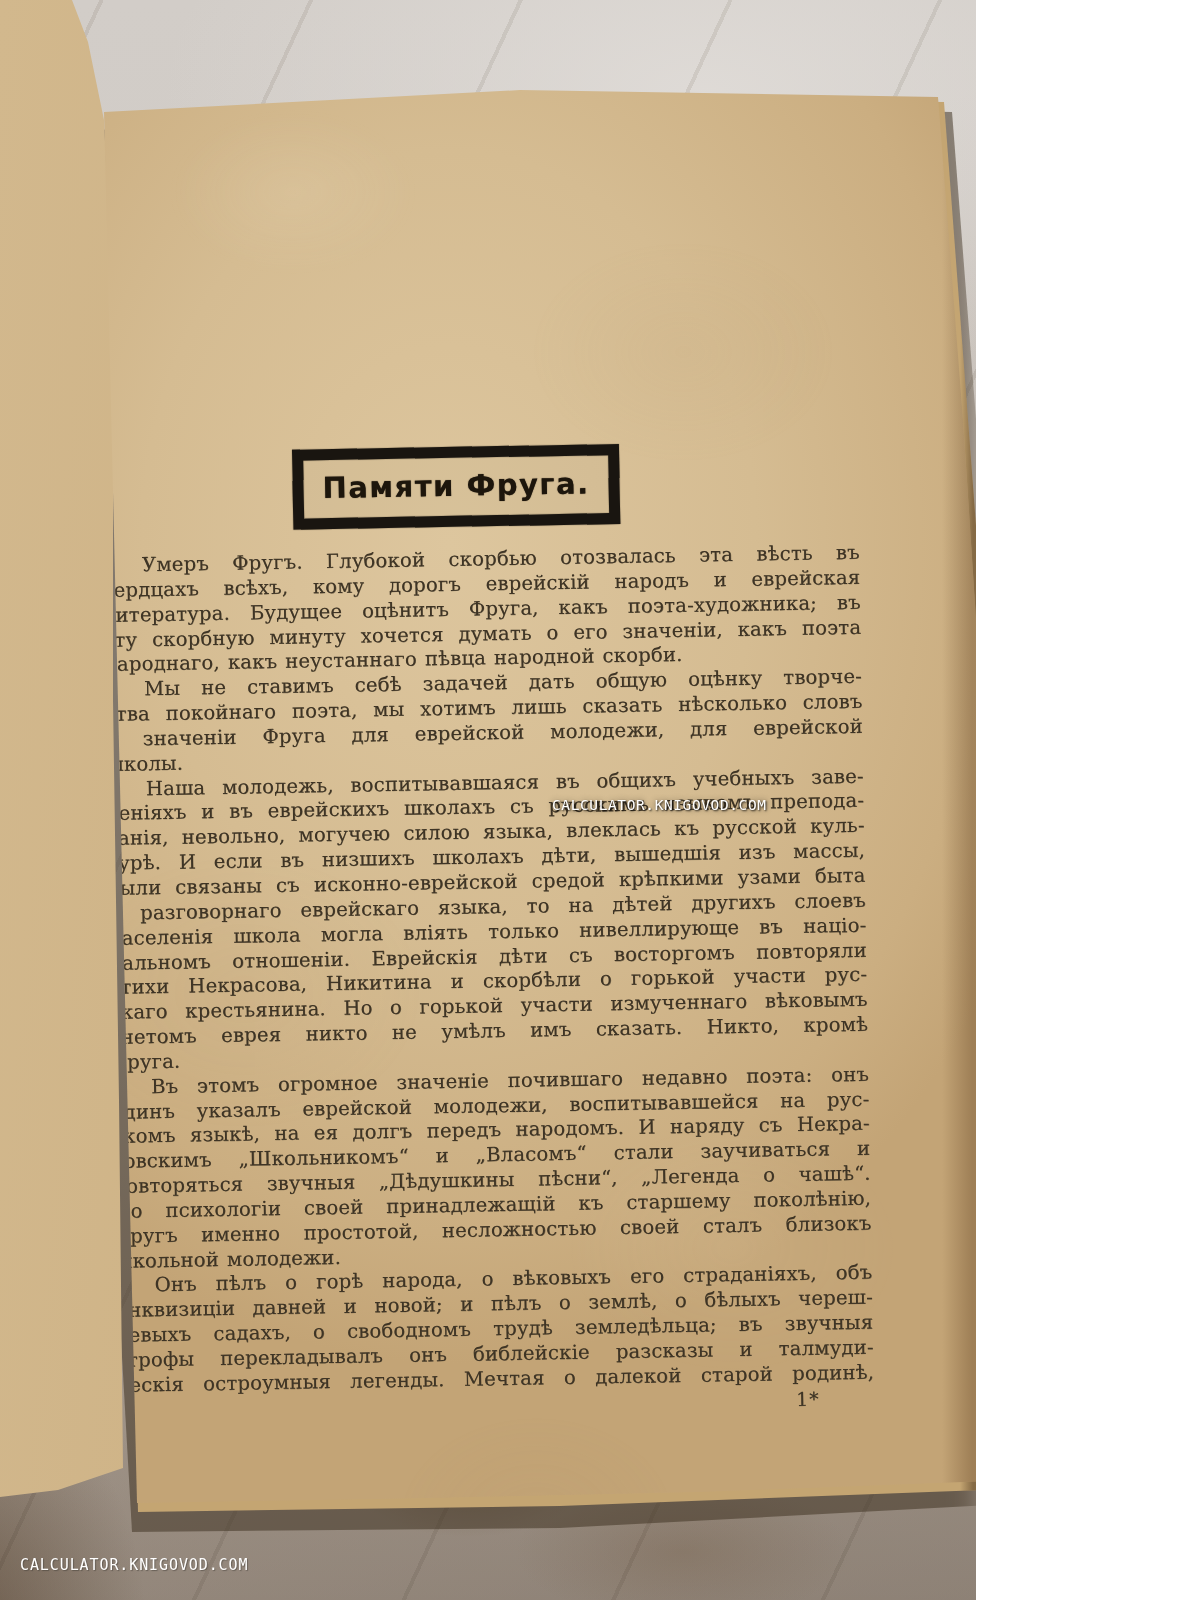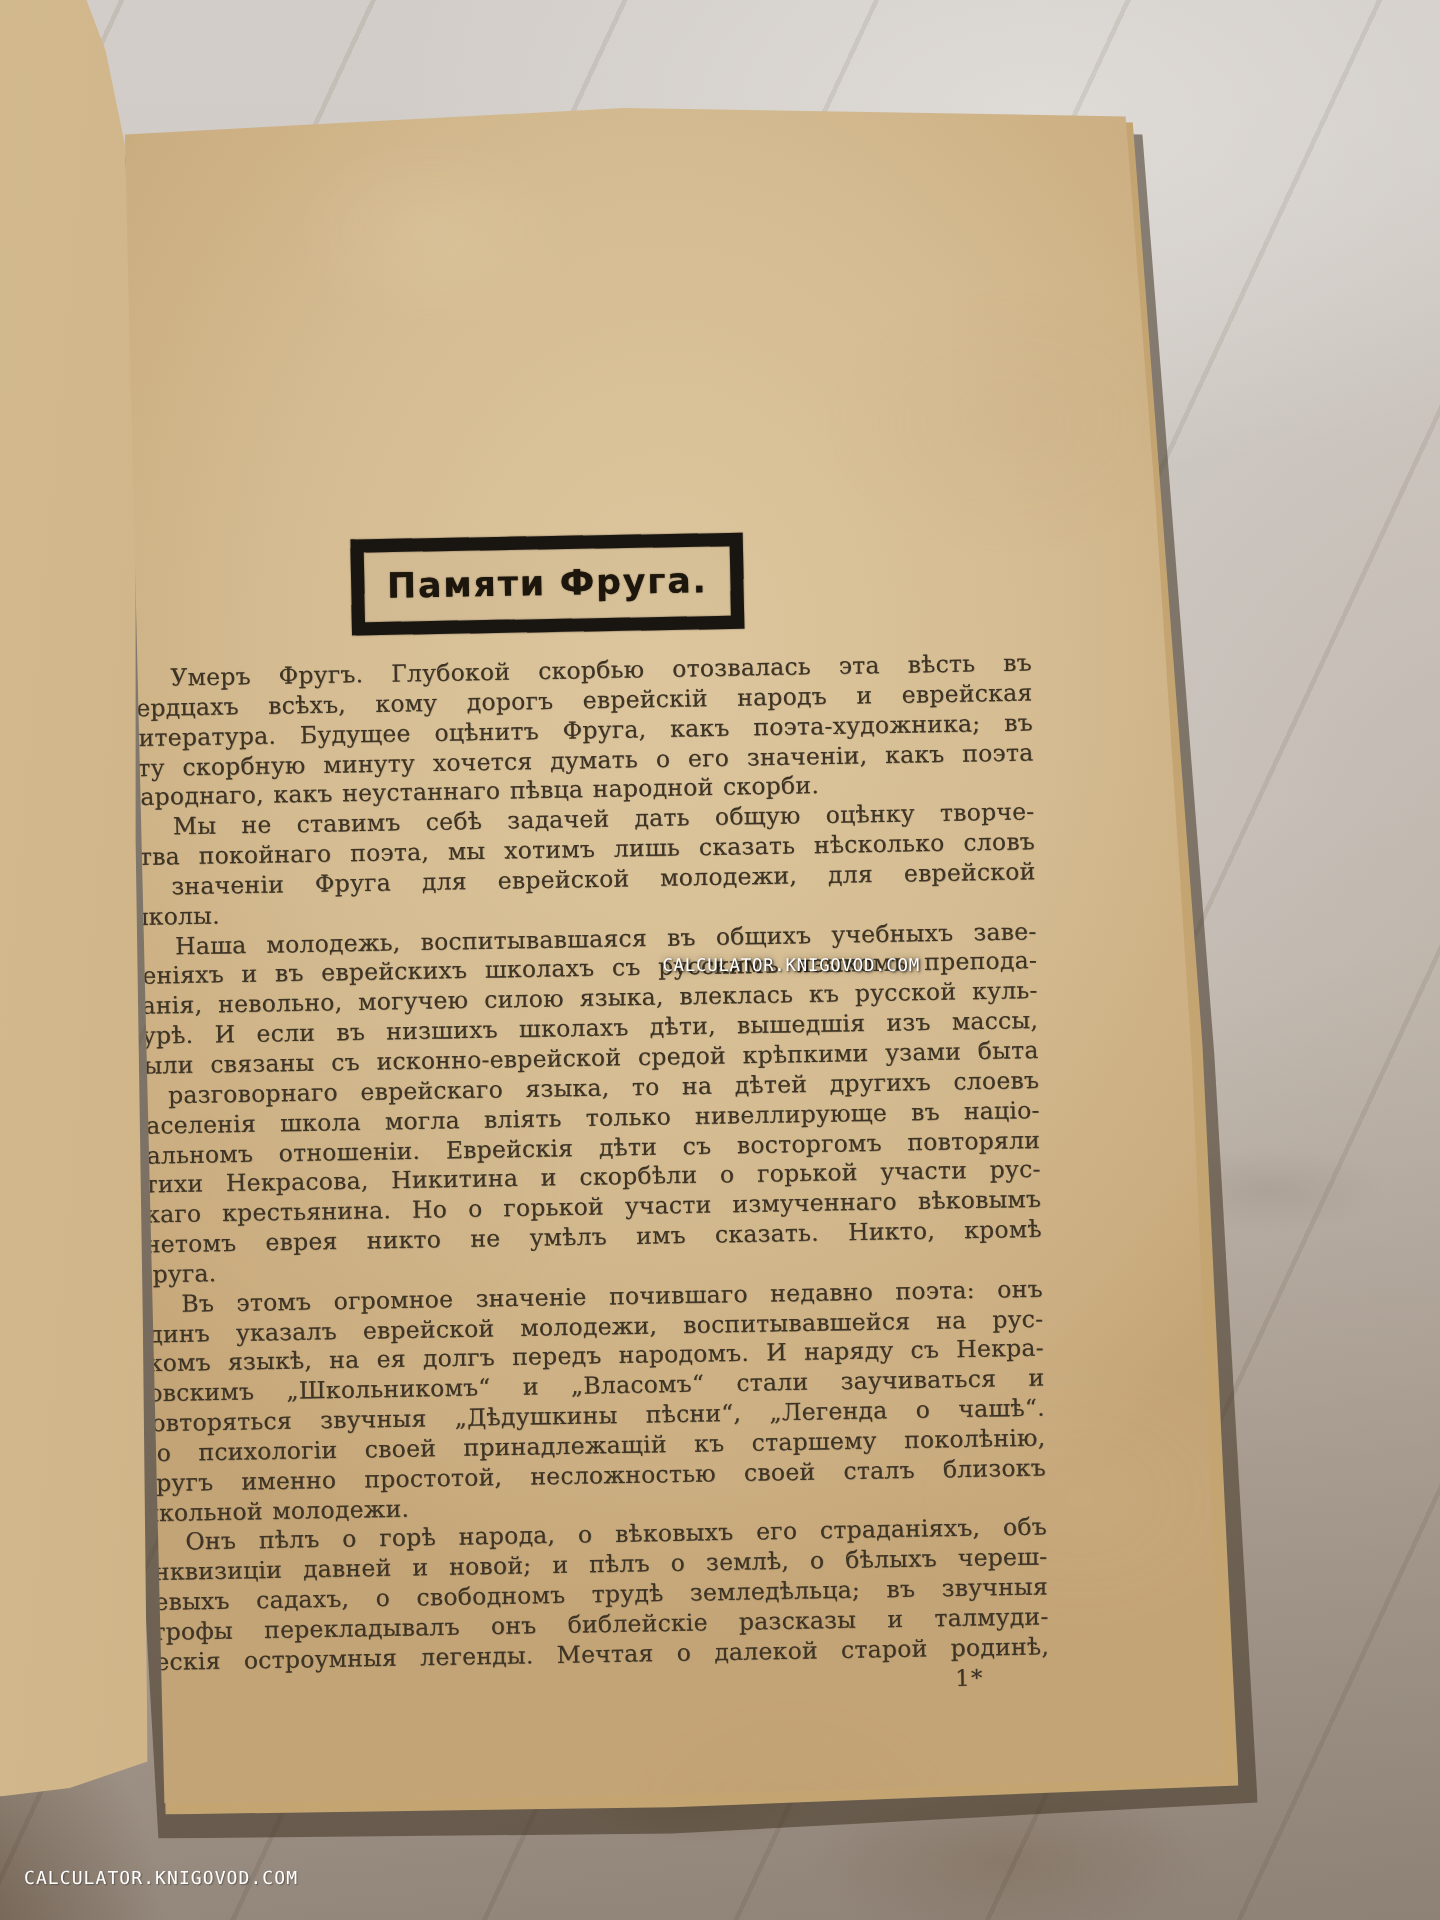--- a/index.html
+++ b/index.html
@@ -3,21 +3,21 @@
 <meta charset="utf-8">
 <style>
   :root{
     --paper:#d5bc92; --paperHi:#ddc69e; --paperLo:#c3a476;
     --ink:#3e3425; --titleInk:#1d160c; --frame:#191510;
     --marble:#cfcac5; --turnedPage:#cbb083; --pageEdge:#c4a572;
     --watermark:#ffffff;
   }
   html,body{margin:0;padding:0;width:1200px;height:1600px;overflow:hidden;
     font-family:"DejaVu Serif","Liberation Serif",serif;}
-  .stage{position:relative;width:1200px;height:1600px;overflow:hidden;}
+  .stage{position:relative;width:976px;height:1600px;overflow:hidden;}
 
   
   .marble{position:absolute;inset:0;background:
     radial-gradient(900px 500px at 72% 6%, rgba(224,220,216,.9) 0%, rgba(224,220,216,0) 60%),
     radial-gradient(700px 900px at 103% 45%, rgba(168,152,136,.35), rgba(168,152,136,0) 70%),
     radial-gradient(160px 70px at 48% 93%, rgba(95,70,45,.30), rgba(95,70,45,0) 70%),
     radial-gradient(240px 100px at 70% 97%, rgba(110,85,60,.28), rgba(110,85,60,0) 70%),
     radial-gradient(300px 420px at -4% 102%, rgba(75,55,35,.55), rgba(75,55,35,0) 62%),
     linear-gradient(170deg, rgba(120,105,90,0) 55%, rgba(120,105,90,.28) 78%, rgba(100,88,76,.40) 100%),
     linear-gradient(180deg,#d2cdc8 0%,#cfcac5 42%,#bcb2a7 72%,#a99d92 100%);}

